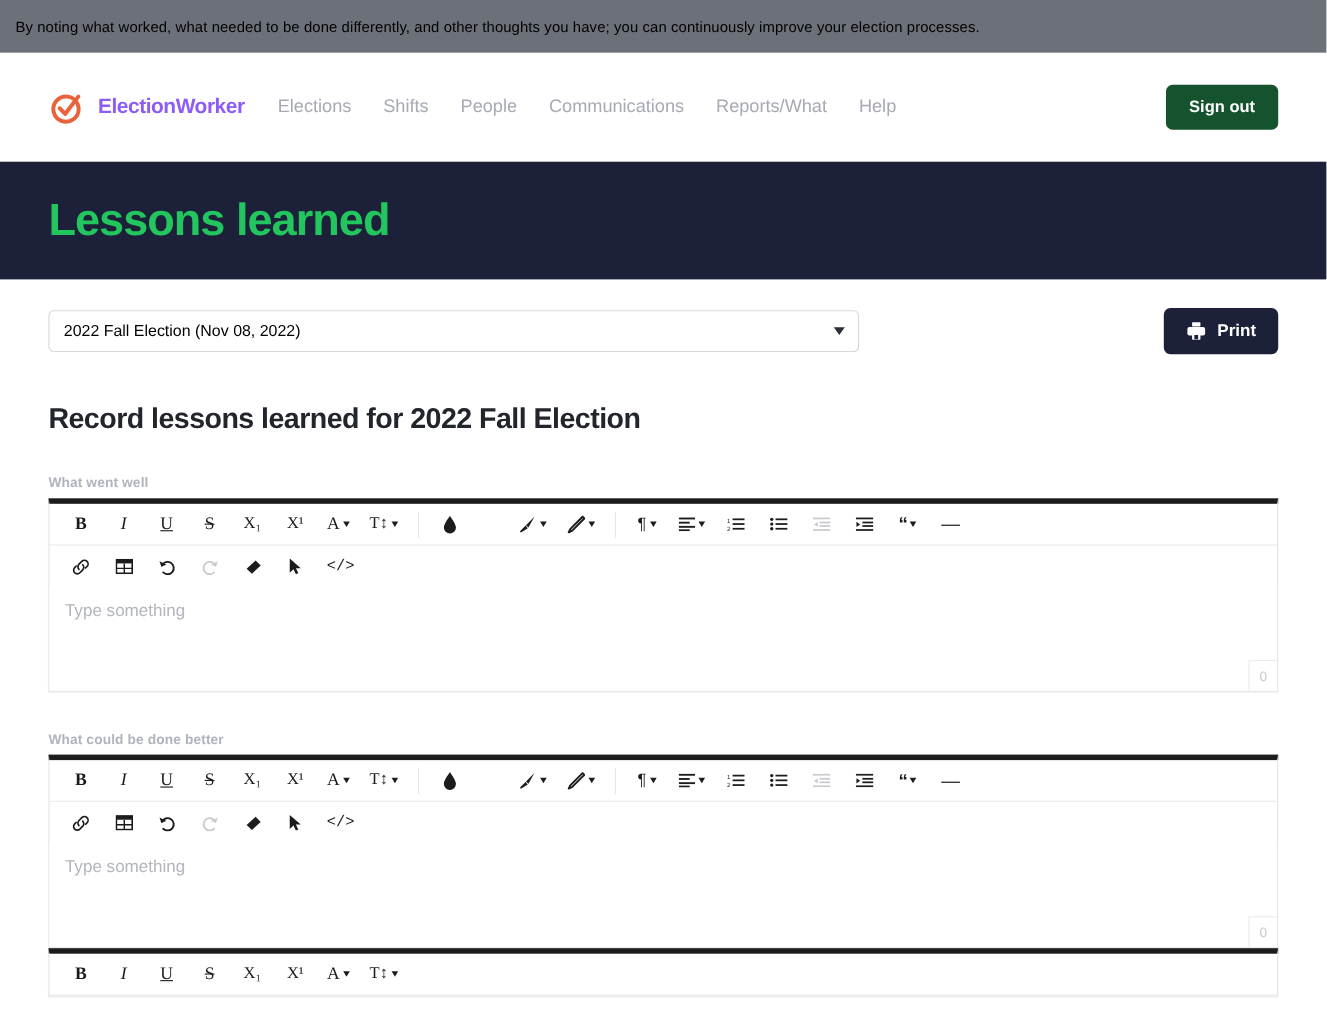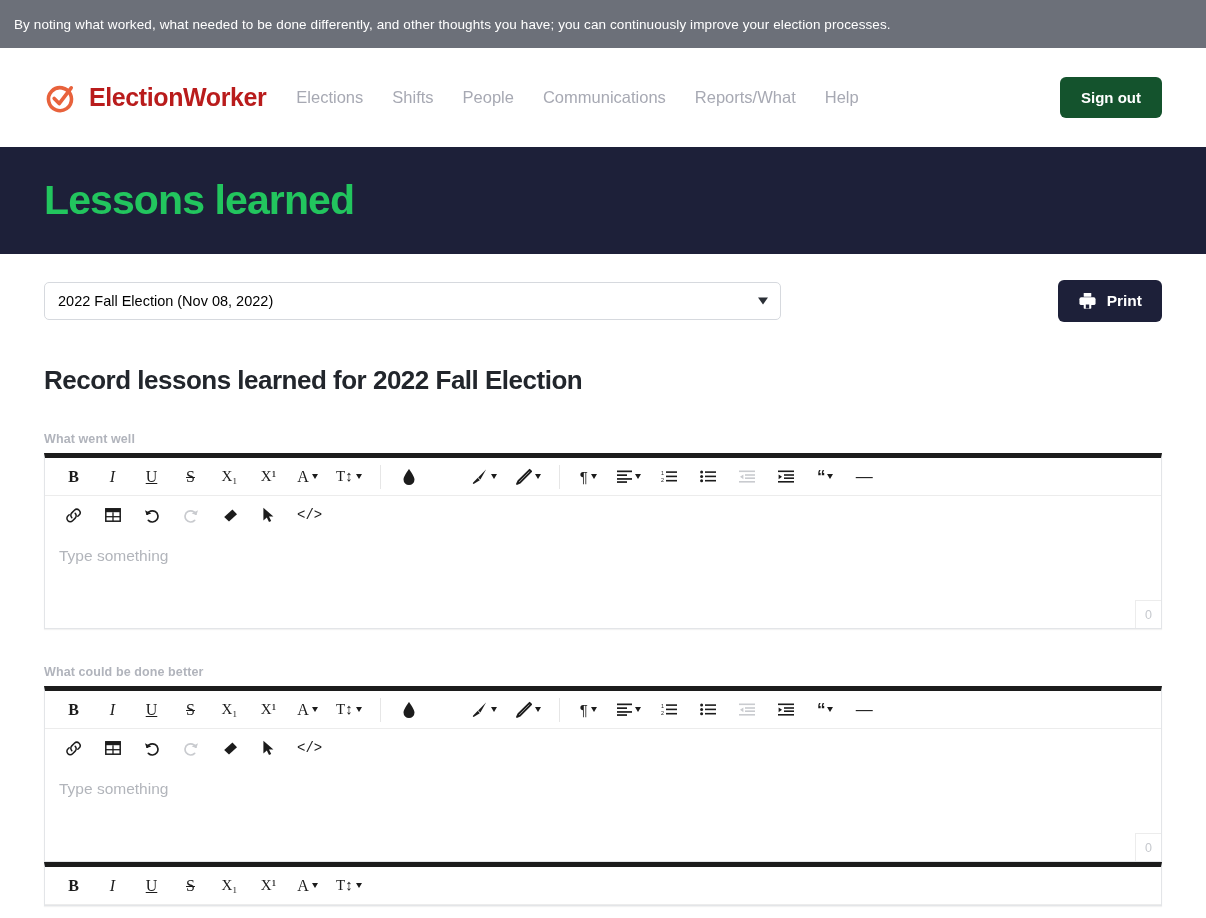--- a/index.html
+++ b/index.html
@@ -10,42 +10,42 @@
     overflow: hidden;
     background: #ffffff;
     font-family: "Liberation Sans", sans-serif;
     -webkit-font-smoothing: antialiased;
   }
 
   
   .info-banner {
     height: 48px;
     background: #6c7079;
-    color: #ffffff;
+    color: #000000;
     display: flex;
     align-items: center;
     padding: 0 14px;
     font-size: 13.5px;
     letter-spacing: .1px;
   }
 
   
   .navbar {
     height: 99px;
     background: #ffffff;
     display: flex;
     align-items: center;
     padding: 0 44px;
   }
   .brand { display: flex; align-items: center; gap: 11px; margin-right: 30px; }
   .brand-mark { width: 34px; height: 34px; display: block; flex: none; }
   .brand-name {
-    font-size: 25px;
+    font-size: 19px;
     font-weight: bold;
-    color: #b91c1c;
+    color: #8b5cf6;
     letter-spacing: -0.4px;
   }
   .nav-links { display: flex; align-items: center; gap: 29px; }
   .nav-link {
     color: #a7a9b3;
     font-size: 16.5px;
     text-decoration: none;
     white-space: nowrap;
     cursor: pointer;
   }

